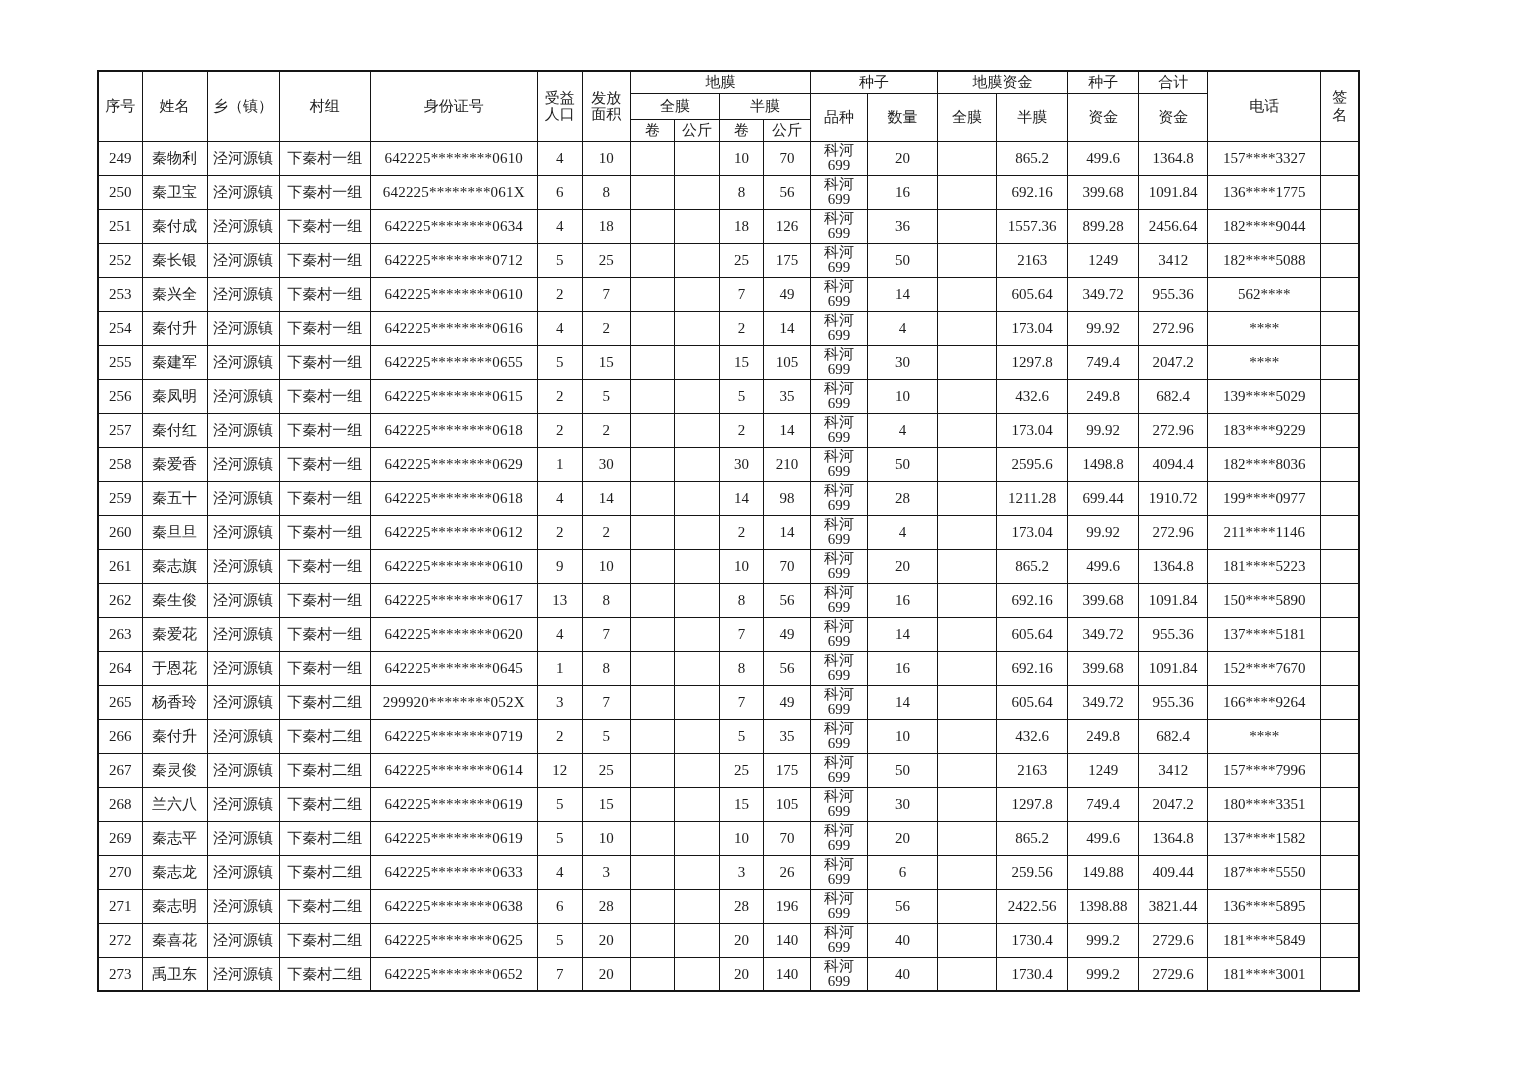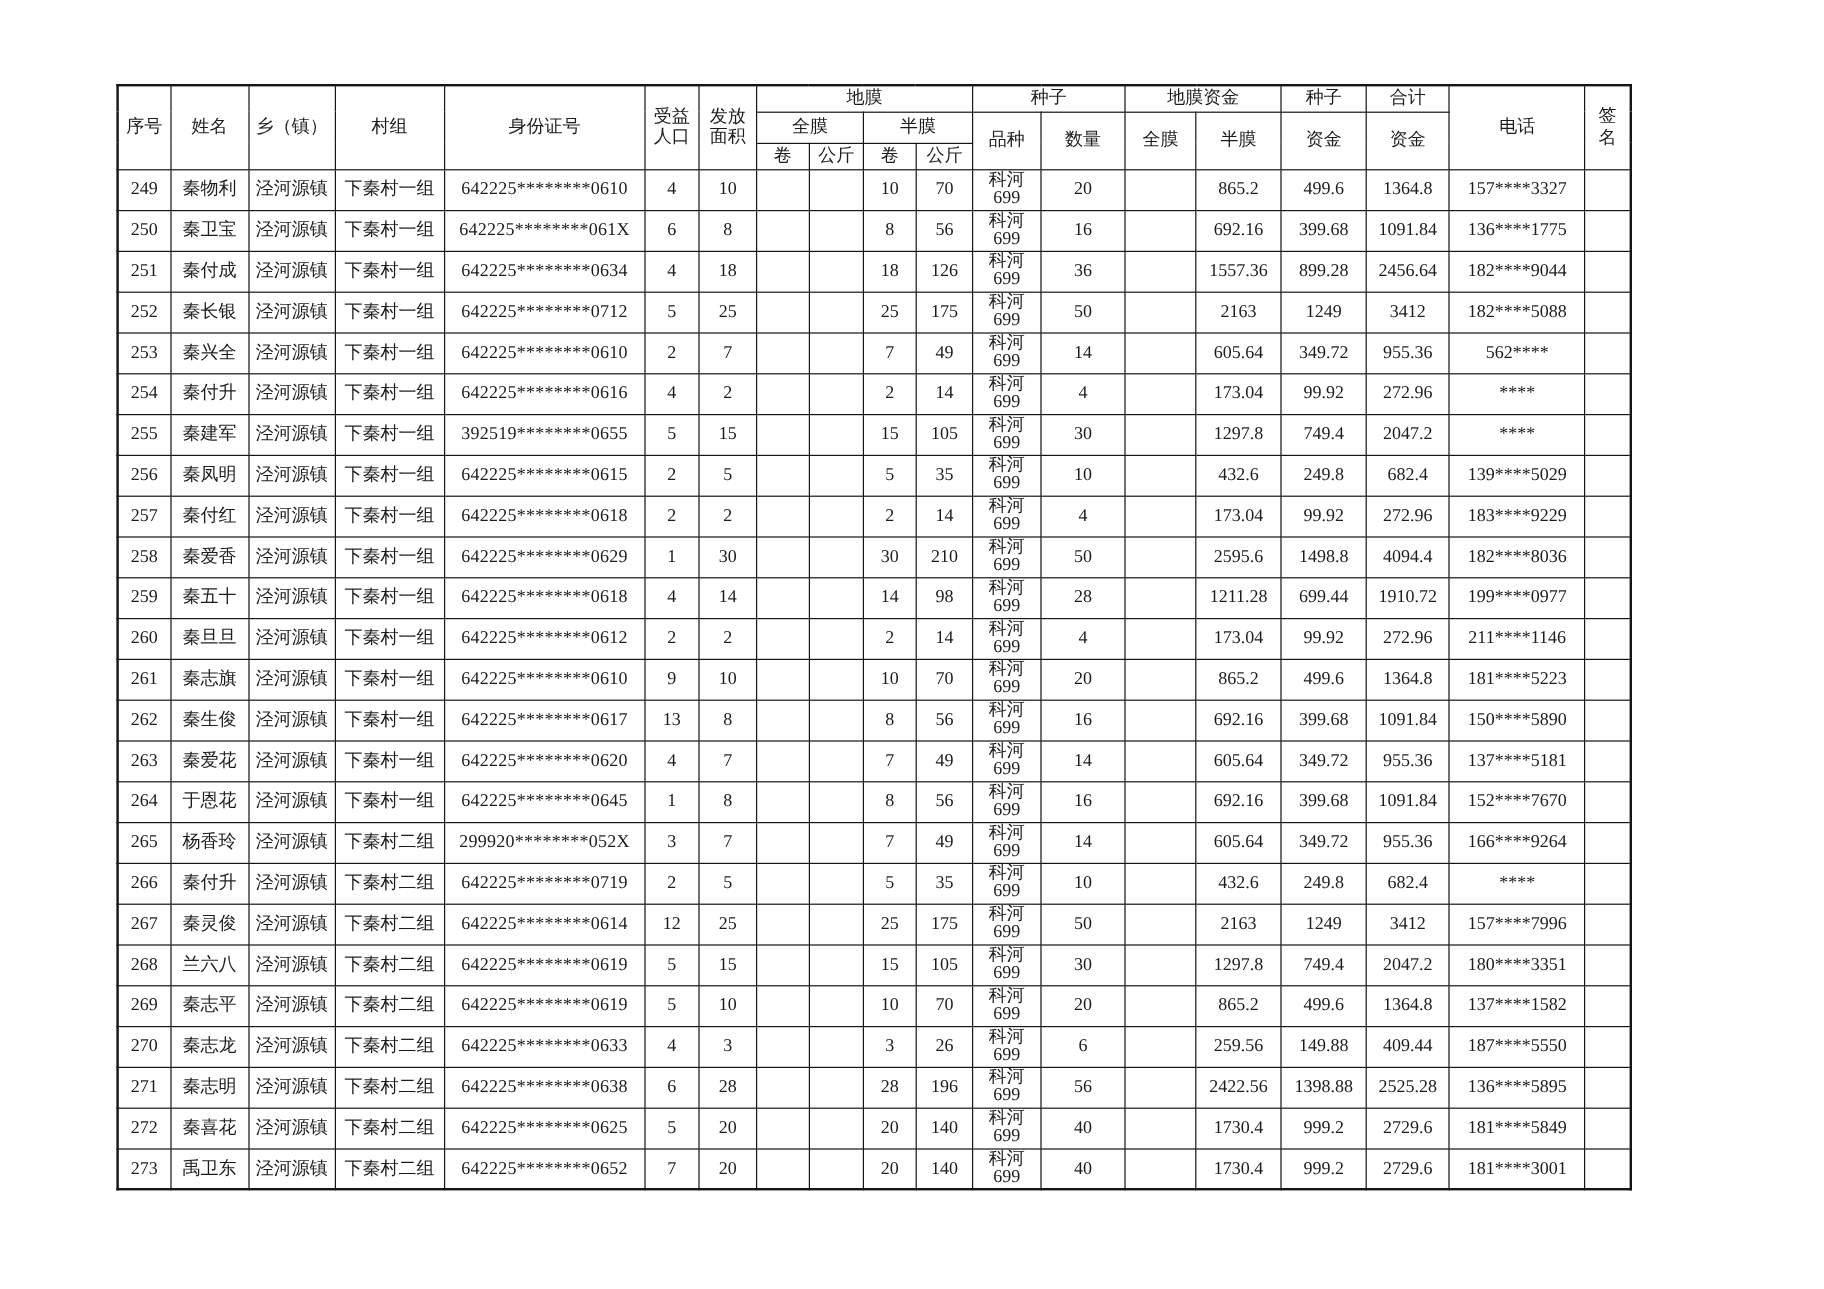--- a/index.html
+++ b/index.html
@@ -239,21 +239,21 @@
     <td>99.92</td>
     <td>272.96</td>
     <td>****</td>
     <td></td>
   </tr>
         <tr>
     <td>255</td>
     <td>秦建军</td>
     <td>泾河源镇</td>
     <td>下秦村一组</td>
-    <td class="idcell">392519********0655</td>
+    <td class="idcell">642225********0655</td>
     <td>5</td>
     <td>15</td>
     <td></td>
     <td></td>
     <td>15</td>
     <td>105</td>
     <td><span class="narrow">科河699</span></td>
     <td>30</td>
     <td></td>
     <td>1297.8</td>
@@ -587,21 +587,21 @@
     <td>28</td>
     <td></td>
     <td></td>
     <td>28</td>
     <td>196</td>
     <td><span class="narrow">科河699</span></td>
     <td>56</td>
     <td></td>
     <td>2422.56</td>
     <td>1398.88</td>
-    <td>2525.28</td>
+    <td>3821.44</td>
     <td>136****5895</td>
     <td></td>
   </tr>
         <tr>
     <td>272</td>
     <td>秦喜花</td>
     <td>泾河源镇</td>
     <td>下秦村二组</td>
     <td class="idcell">642225********0625</td>
     <td>5</td>

